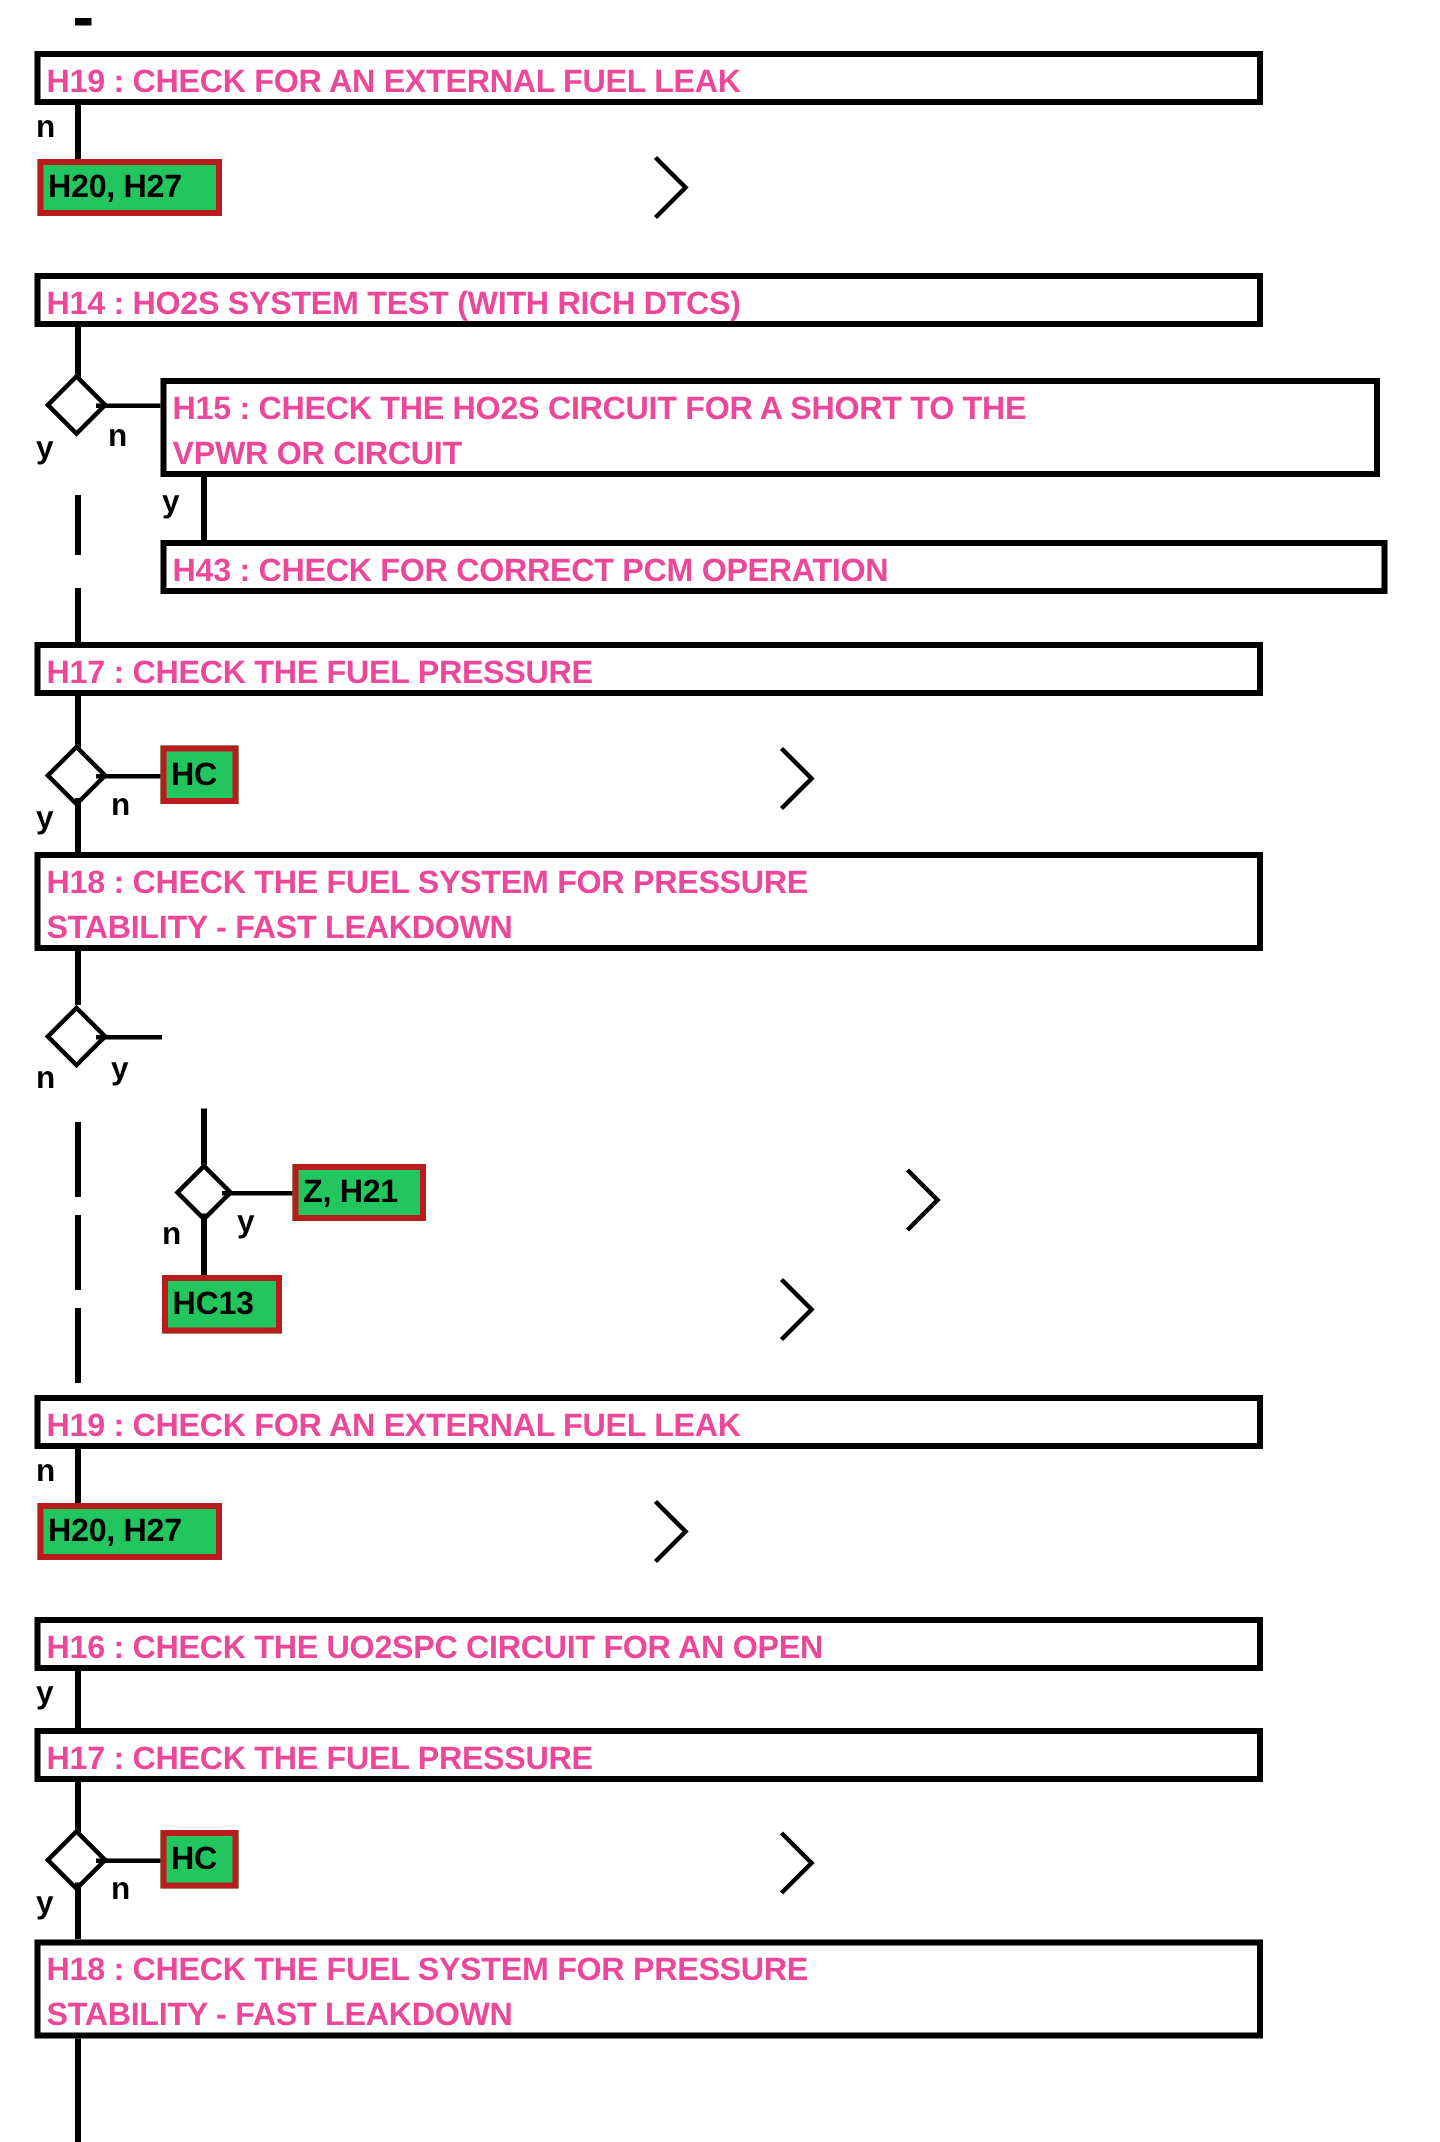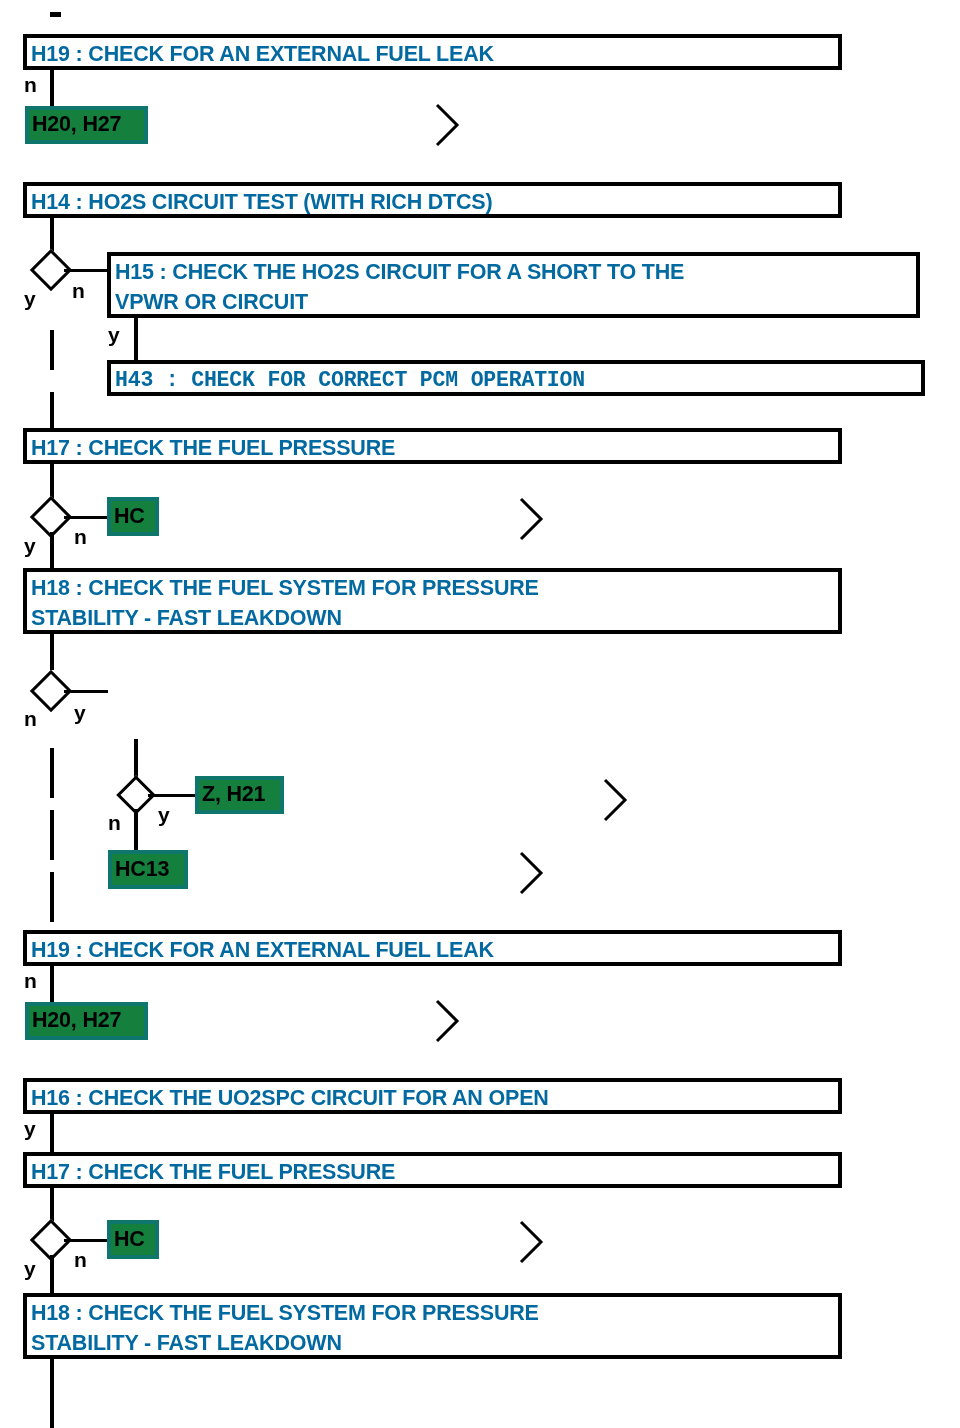--- a/index.html
+++ b/index.html
@@ -15,35 +15,35 @@
     background: #ffffff;
     font-family: "Liberation Sans", sans-serif;
     overflow: hidden;
   }
   
   .node-box {
     position: absolute;
     box-sizing: border-box;
     border: 4px solid #000000;
     background: #ffffff;
-    color: #0369a1;
+    color: #ec4899;
     font-weight: bold;
     font-size: 21.5px;
     line-height: 30px;
     letter-spacing: -0.2px;
     padding: 1px 0 0 4px;
     white-space: pre-line;
     display: block;
   }
   
   .ref-box {
     position: absolute;
     box-sizing: border-box;
-    border: 4px solid #0f766e;
-    background: #15803d;
+    border: 4px solid #b91c1c;
+    background: #22c55e;
     color: #000000;
     font-weight: bold;
     font-size: 21.5px;
     line-height: 1;
     letter-spacing: -0.2px;
     display: flex;
     align-items: center;
     padding-left: 3px;
   }
   
@@ -114,39 +114,39 @@
   <div class="blabel" style="left:24px; top:74px;">n</div>
 
   <div class="ref-box" style="left:25px; top:106px; width:123px; height:38px;">H20, H27</div>
 
   <div class="chev" style="left:434px; top:102px;">
     <svg width="26" height="46" viewBox="0 0 26 46">
         <polyline points="3,3 23,23 3,43" fill="none" stroke="#000" stroke-width="3"></polyline>
       </svg>
   </div>
 
-  <div class="node-box" style="left:23px; top:182px; width:819px; height:36px;">H14 : HO2S CIRCUIT TEST (WITH RICH DTCS)</div>
+  <div class="node-box" style="left:23px; top:182px; width:819px; height:36px;">H14 : HO2S SYSTEM TEST (WITH RICH DTCS)</div>
 
   <div class="ln-v" style="left:50px; top:218px; height:36px;"></div>
 
   <div class="diamond" style="left:36px; top:255px; width:30px; height:30px;">
       <i></i>
     </div>
 
   <div class="ln-h" style="left:64px; top:269px; width:44px;"></div>
   <div class="blabel" style="left:72px; top:280px;">n</div>
   <div class="blabel" style="left:24px; top:288px;">y</div>
 
   <div class="node-box" style="left:107px; top:252px; width:813px; height:66px;">H15 : CHECK THE HO2S CIRCUIT FOR A SHORT TO THE
 VPWR OR CIRCUIT</div>
 
   <div class="ln-v" style="left:134px; top:318px; height:42px;"></div>
   <div class="blabel" style="left:108px; top:324px;">y</div>
 
-  <div class="node-box" style="left:107px; top:360px; width:818px; height:36px;font-family:Liberation Mono, monospace;">H43 : CHECK FOR CORRECT PCM OPERATION</div>
+  <div class="node-box" style="left:107px; top:360px; width:818px; height:36px;">H43 : CHECK FOR CORRECT PCM OPERATION</div>
 
   <div class="ln-dash" style="left:50px; top:330px; height:98px; background-image: repeating-linear-gradient(#000 0 40px, transparent 40px 62px);"></div>
 
   <div class="node-box" style="left:23px; top:428px; width:819px; height:36px;">H17 : CHECK THE FUEL PRESSURE</div>
 
   <div class="ln-v" style="left:50px; top:464px; height:36px;"></div>
 
   <div class="diamond" style="left:36px; top:502px; width:30px; height:30px;">
       <i></i>
     </div>

